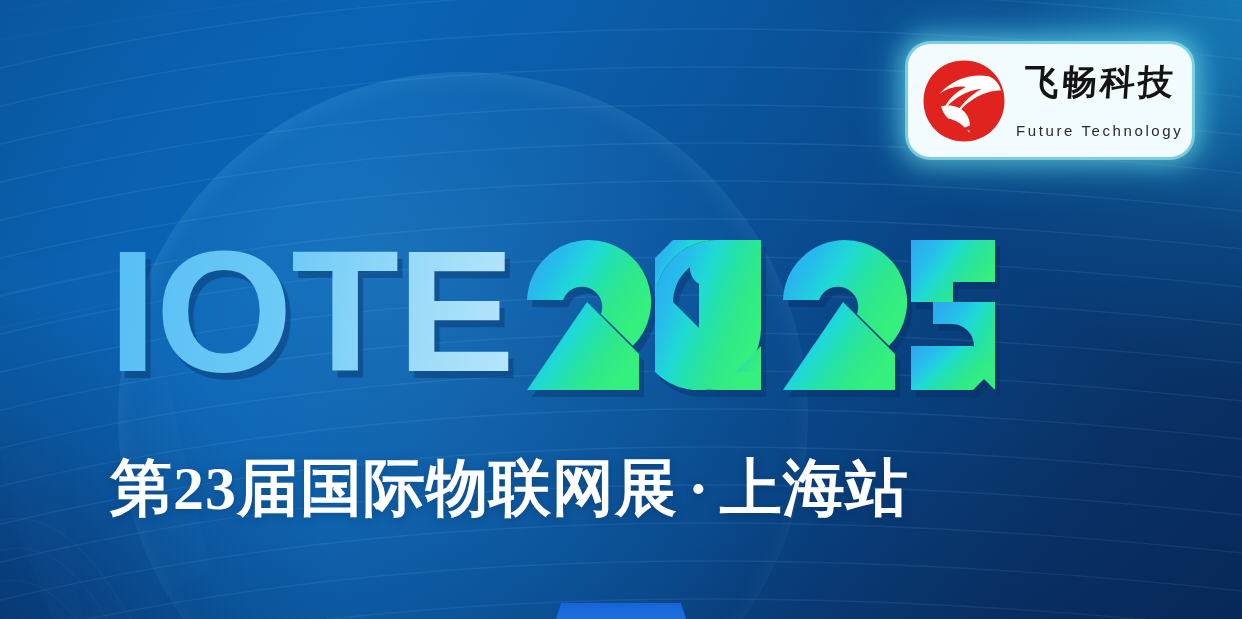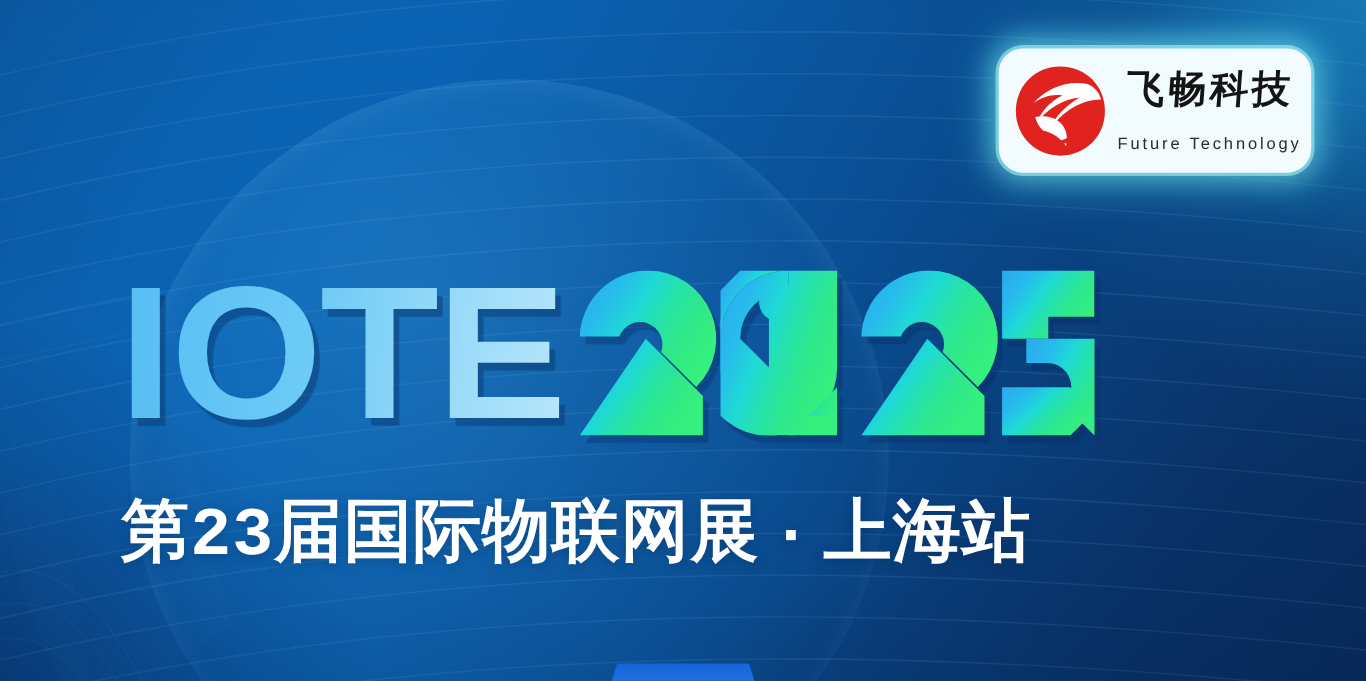--- a/index.html
+++ b/index.html
@@ -120,21 +120,21 @@
     position: absolute;
     inset: 0;
   }
 
   
   .wordmark {
     position: absolute;
     left: 108px;
     top: 236px;
     display: flex;
-    align-items: flex-end;
+    align-items: flex-start;
     height: 160px;
   }
   .iote-word {
     font-family: "Liberation Sans", sans-serif;
     font-weight: 700;
     font-size: 172px;
     line-height: 150px;
     letter-spacing: -2px;
     background: linear-gradient(96deg, #57bdf4 0%, #6ccaf6 42%, #9fdcf9 78%, #b6e6fb 100%);
     -webkit-background-clip: text;
@@ -150,21 +150,21 @@
     margin-left: 26px;
     margin-top: 4px;
     filter: drop-shadow(5px 7px 0 rgba(7,46,96,0.38));
   }
 
   
   .subtitle {
     position: absolute;
     left: 110px;
     top: 452px;
-    font-family: Liberation Mono, monospace;
+    font-family: Liberation Serif, serif;
     font-weight: 700;
     font-size: 62px;
     line-height: 72px;
     color: #ffffff;
     letter-spacing: 1px;
     white-space: nowrap;
     text-shadow: 0 2px 10px rgba(5,36,80,0.35);
   }
   .subtitle .sep {
     padding: 0 10px;

